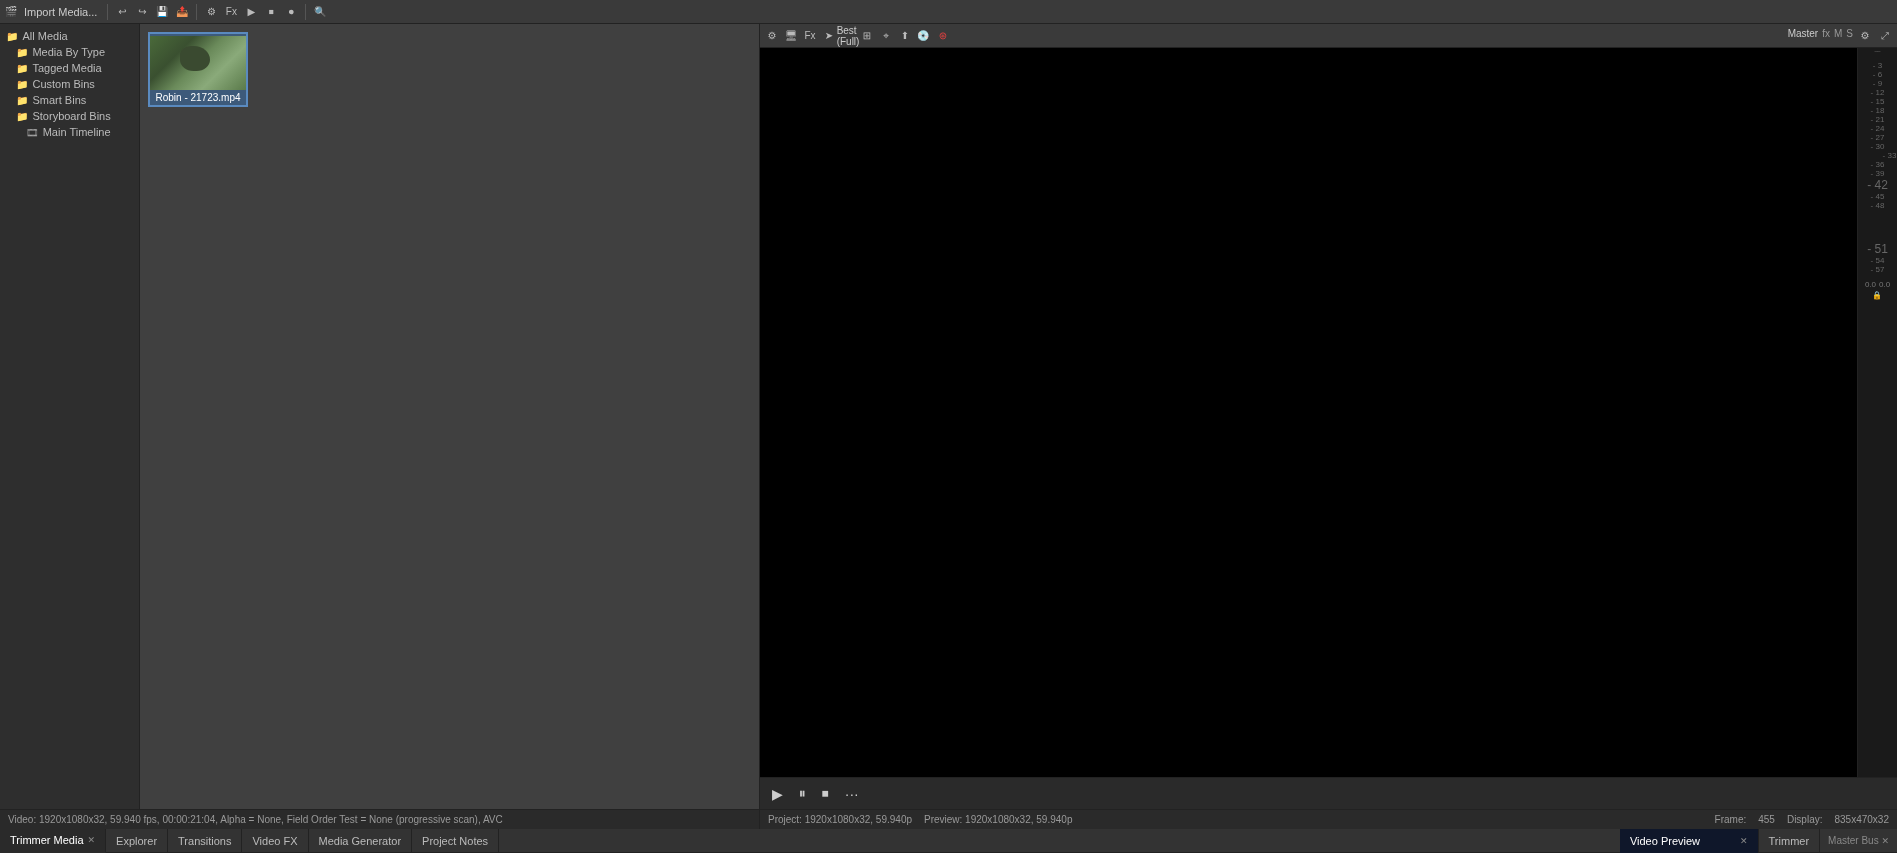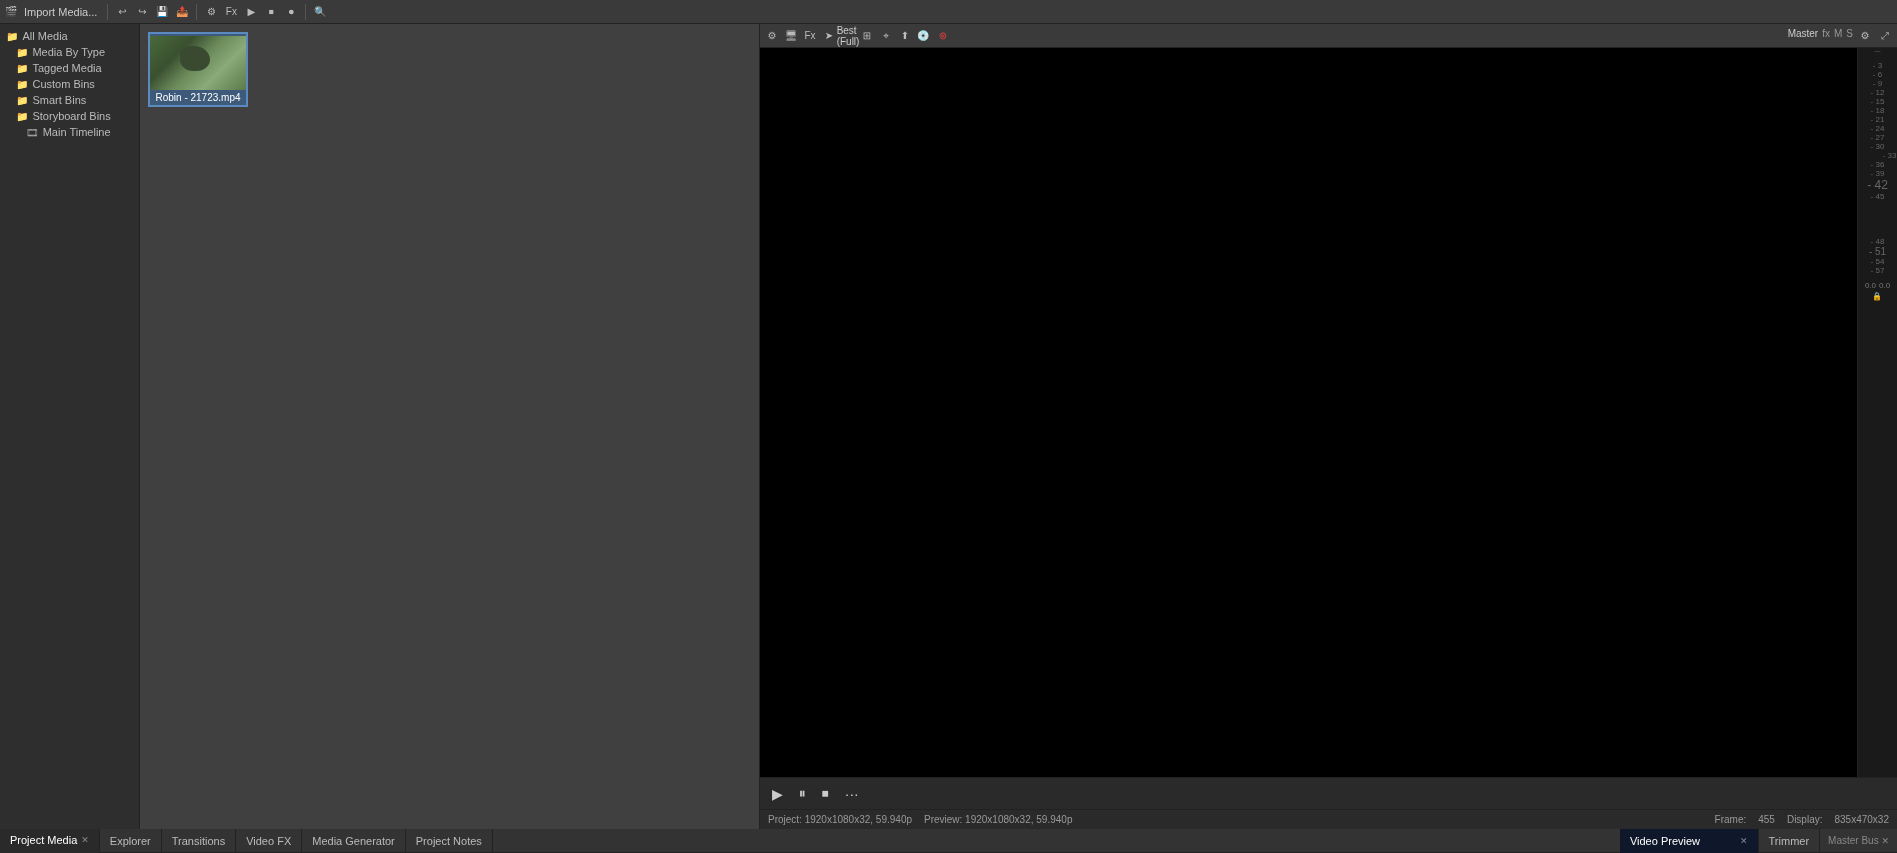--- a/index.html
+++ b/index.html
@@ -282,20 +282,23 @@
       </div>
 
       <div class="media-content">
         <div class="media-thumbnail">
           <div class="thumb-image"></div>
           <div class="thumb-label">Robin - 21723.mp4</div>
         </div>
       </div>
     </div>
 
+    <div class="status-bar-left">
+      <span>Video: 1920x1080x32, 59.940 fps, 00:00:21:04, Alpha = None, Field Order Test = None (progressive scan), AVC</span>
+    </div>
   </div>
 
   <div class="right-panel">
 
     <div class="right-toolbar">
       <span class="toolbar-icon">⚙</span>
       <span class="toolbar-icon">🖥</span>
       <span class="toolbar-icon">Fx</span>
       <span class="toolbar-icon">➤</span>
       <span class="toolbar-icon" style="font-size:10px;color:#ccc;">Best (Full)</span>
@@ -328,22 +331,22 @@
         <span style="font-size:8px;color:#666;">- 18</span>
         <span style="font-size:8px;color:#666;">- 21</span>
         <span style="font-size:8px;color:#666;">- 24</span>
         <span style="font-size:8px;color:#666;">- 27</span>
         <span style="font-size:8px;color:#666;">- 30</span>
         <span style="font-size:8px;color:#666;margin-left:24px;">- 33</span>
         <span style="font-size:8px;color:#666;">- 36</span>
         <span style="font-size:8px;color:#666;">- 39</span>
         <span style="font-size:12px;color:#666;">- 42</span>
         <span style="font-size:8px;color:#666;">- 45</span>
-        <span style="font-size:8px;color:#666;margin-top:36px;">- 48</span>
-        <span style="font-size:10px;color:#666;">- 51</span>
+        <span style="font-size:8px;color:#666;">- 48</span>
+        <span style="font-size:12px;color:#666;margin-top:32px;">- 51</span>
         <span style="font-size:8px;color:#666;">- 54</span>
         <span style="font-size:8px;color:#666;">- 57</span>
         <div style="display:flex;flex-direction:row;gap:3px;margin-top:4px;">
           <div style="width:8px;flex:1;background:#333;position:relative;"></div>
           <div style="width:8px;flex:1;background:#333;position:relative;"></div>
         </div>
         <div style="display:flex;flex-direction:row;gap:3px;margin-top:2px;font-size:8px;color:#777;">
           <span>0.0</span>
           <span>0.0</span>
         </div>
@@ -364,21 +367,21 @@
       <span style="margin-left:auto;">Frame:</span>
       <span>455</span>
       <span>Display:</span>
       <span>835x470x32</span>
     </div>
   </div>
 </div>
 
 <div class="tabs-bar">
   <div class="tab active">
-    <span>Project Media</span>
+    <span>Trimmer Media</span>
     <span class="tab-close">✕</span>
   </div>
   <div class="tab">
     <span>Explorer</span>
   </div>
   <div class="tab">
     <span>Transitions</span>
   </div>
   <div class="tab">
     <span>Video FX</span>

